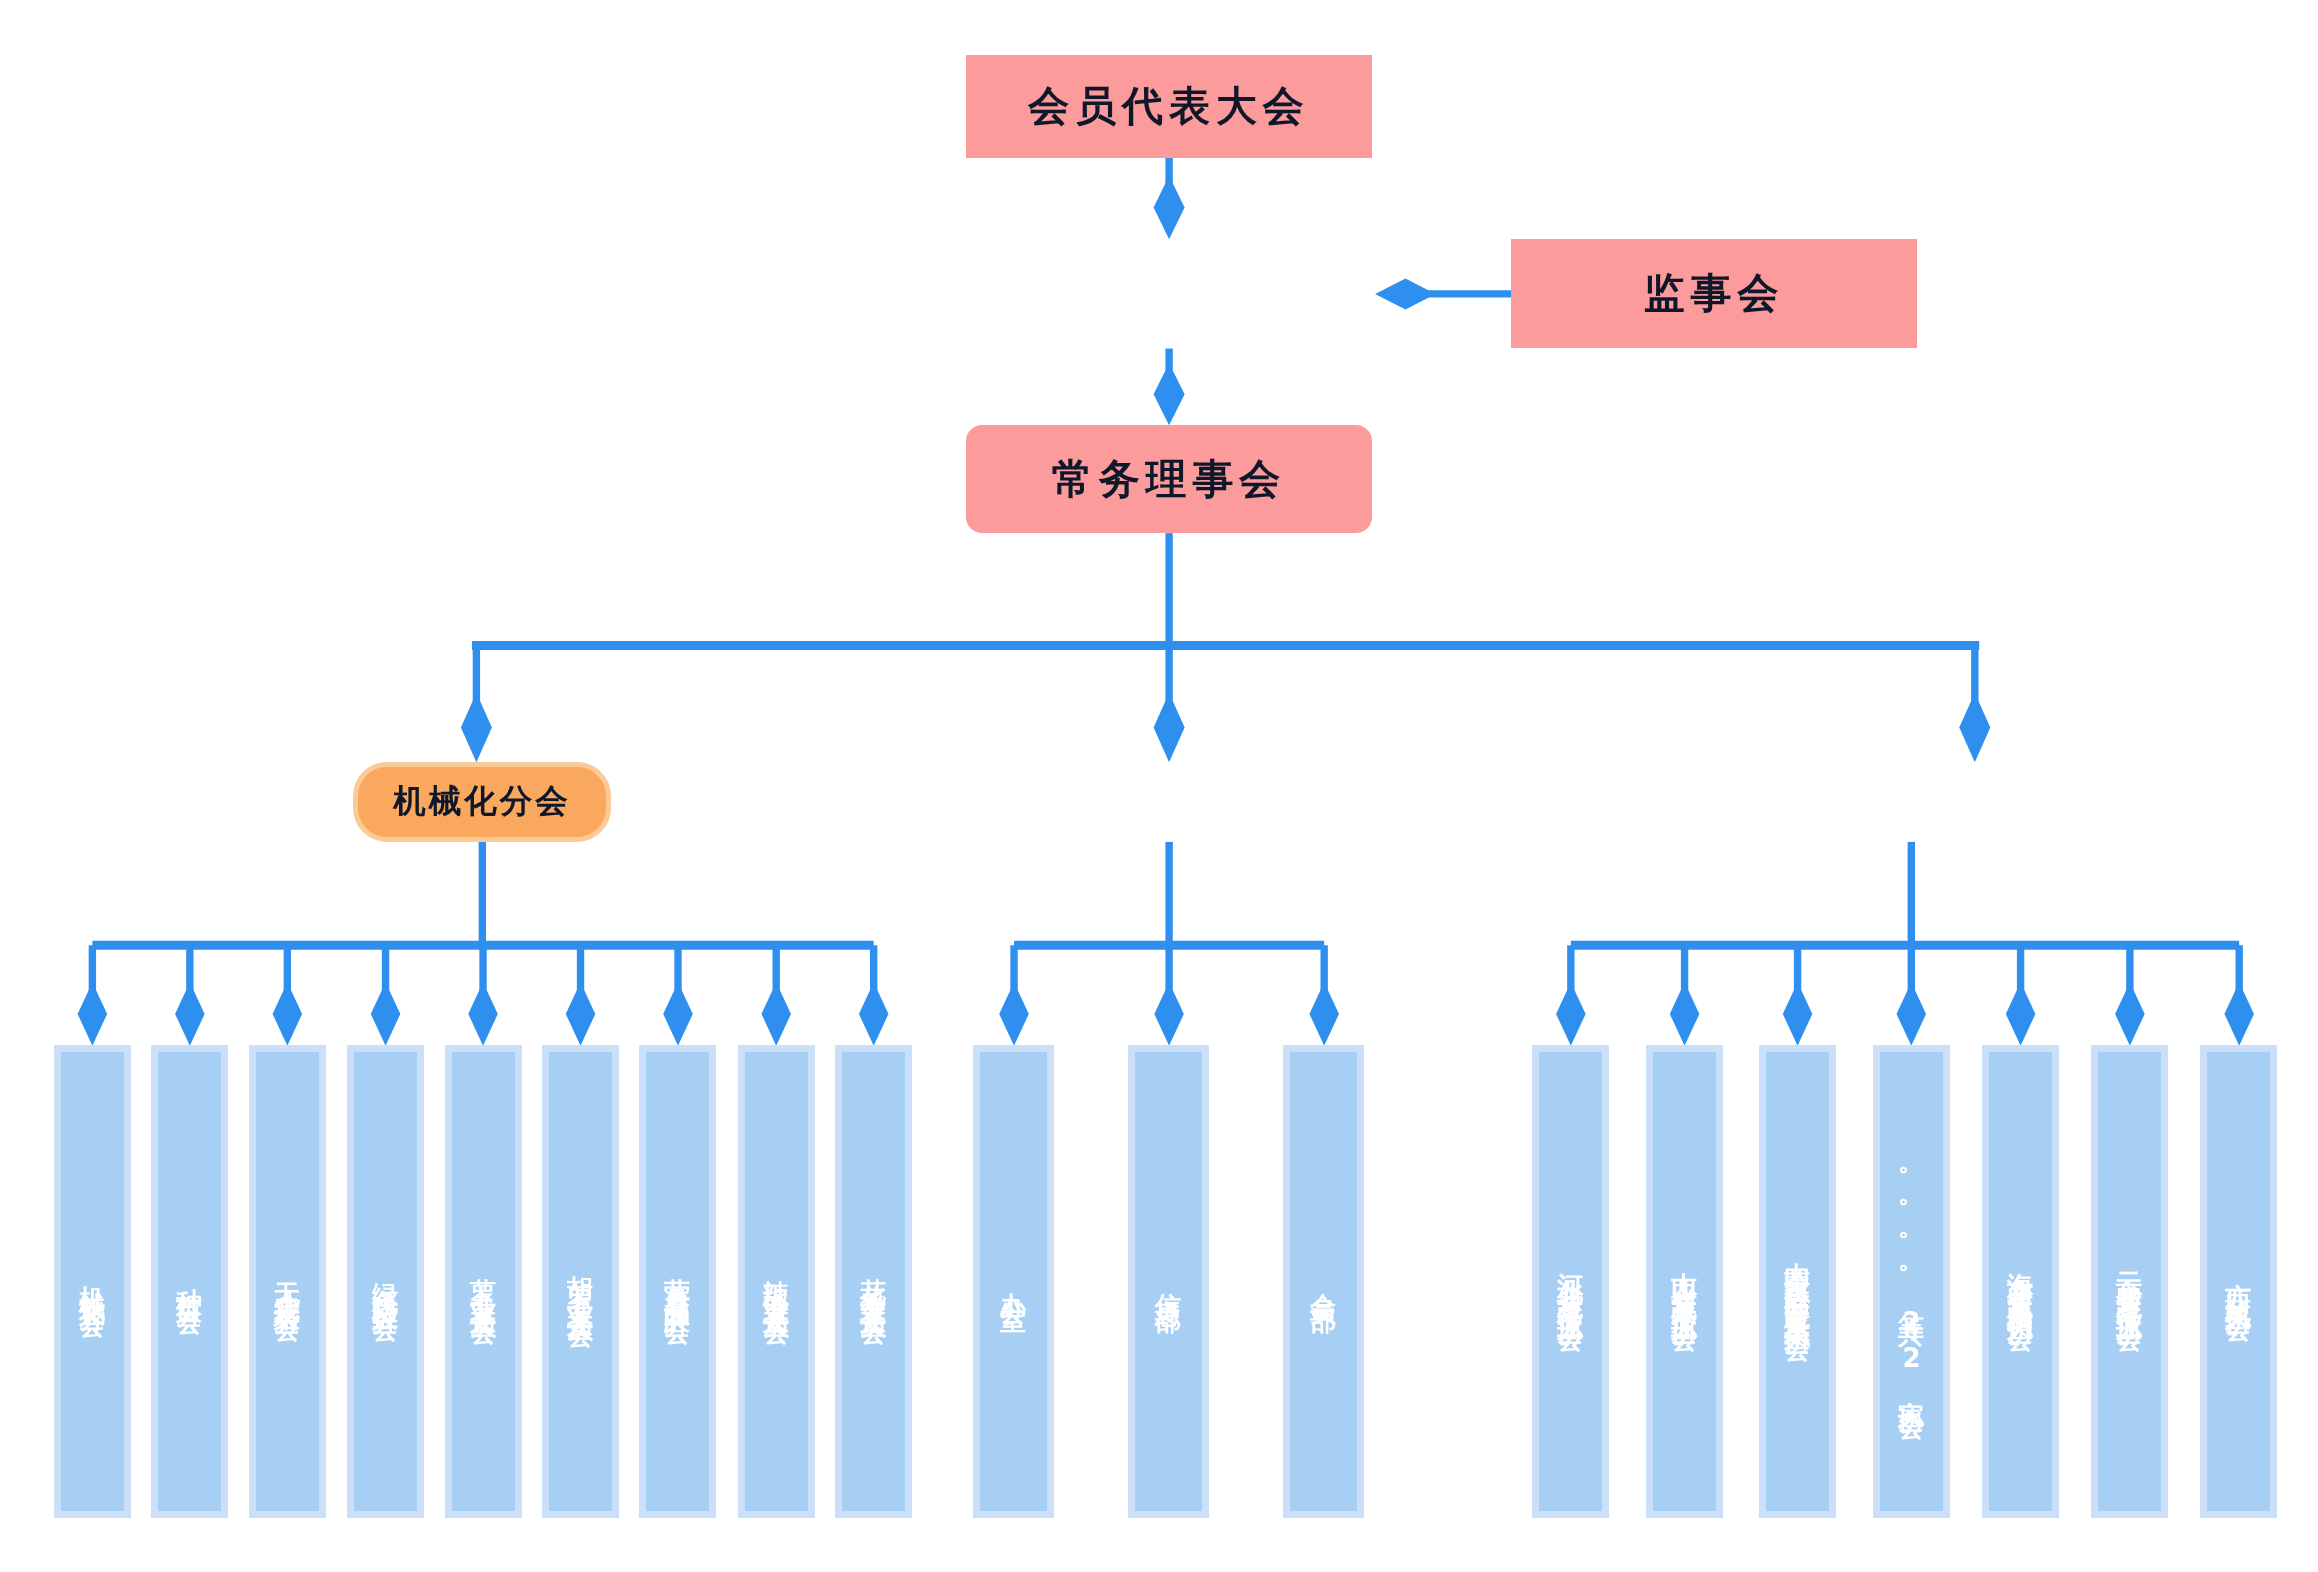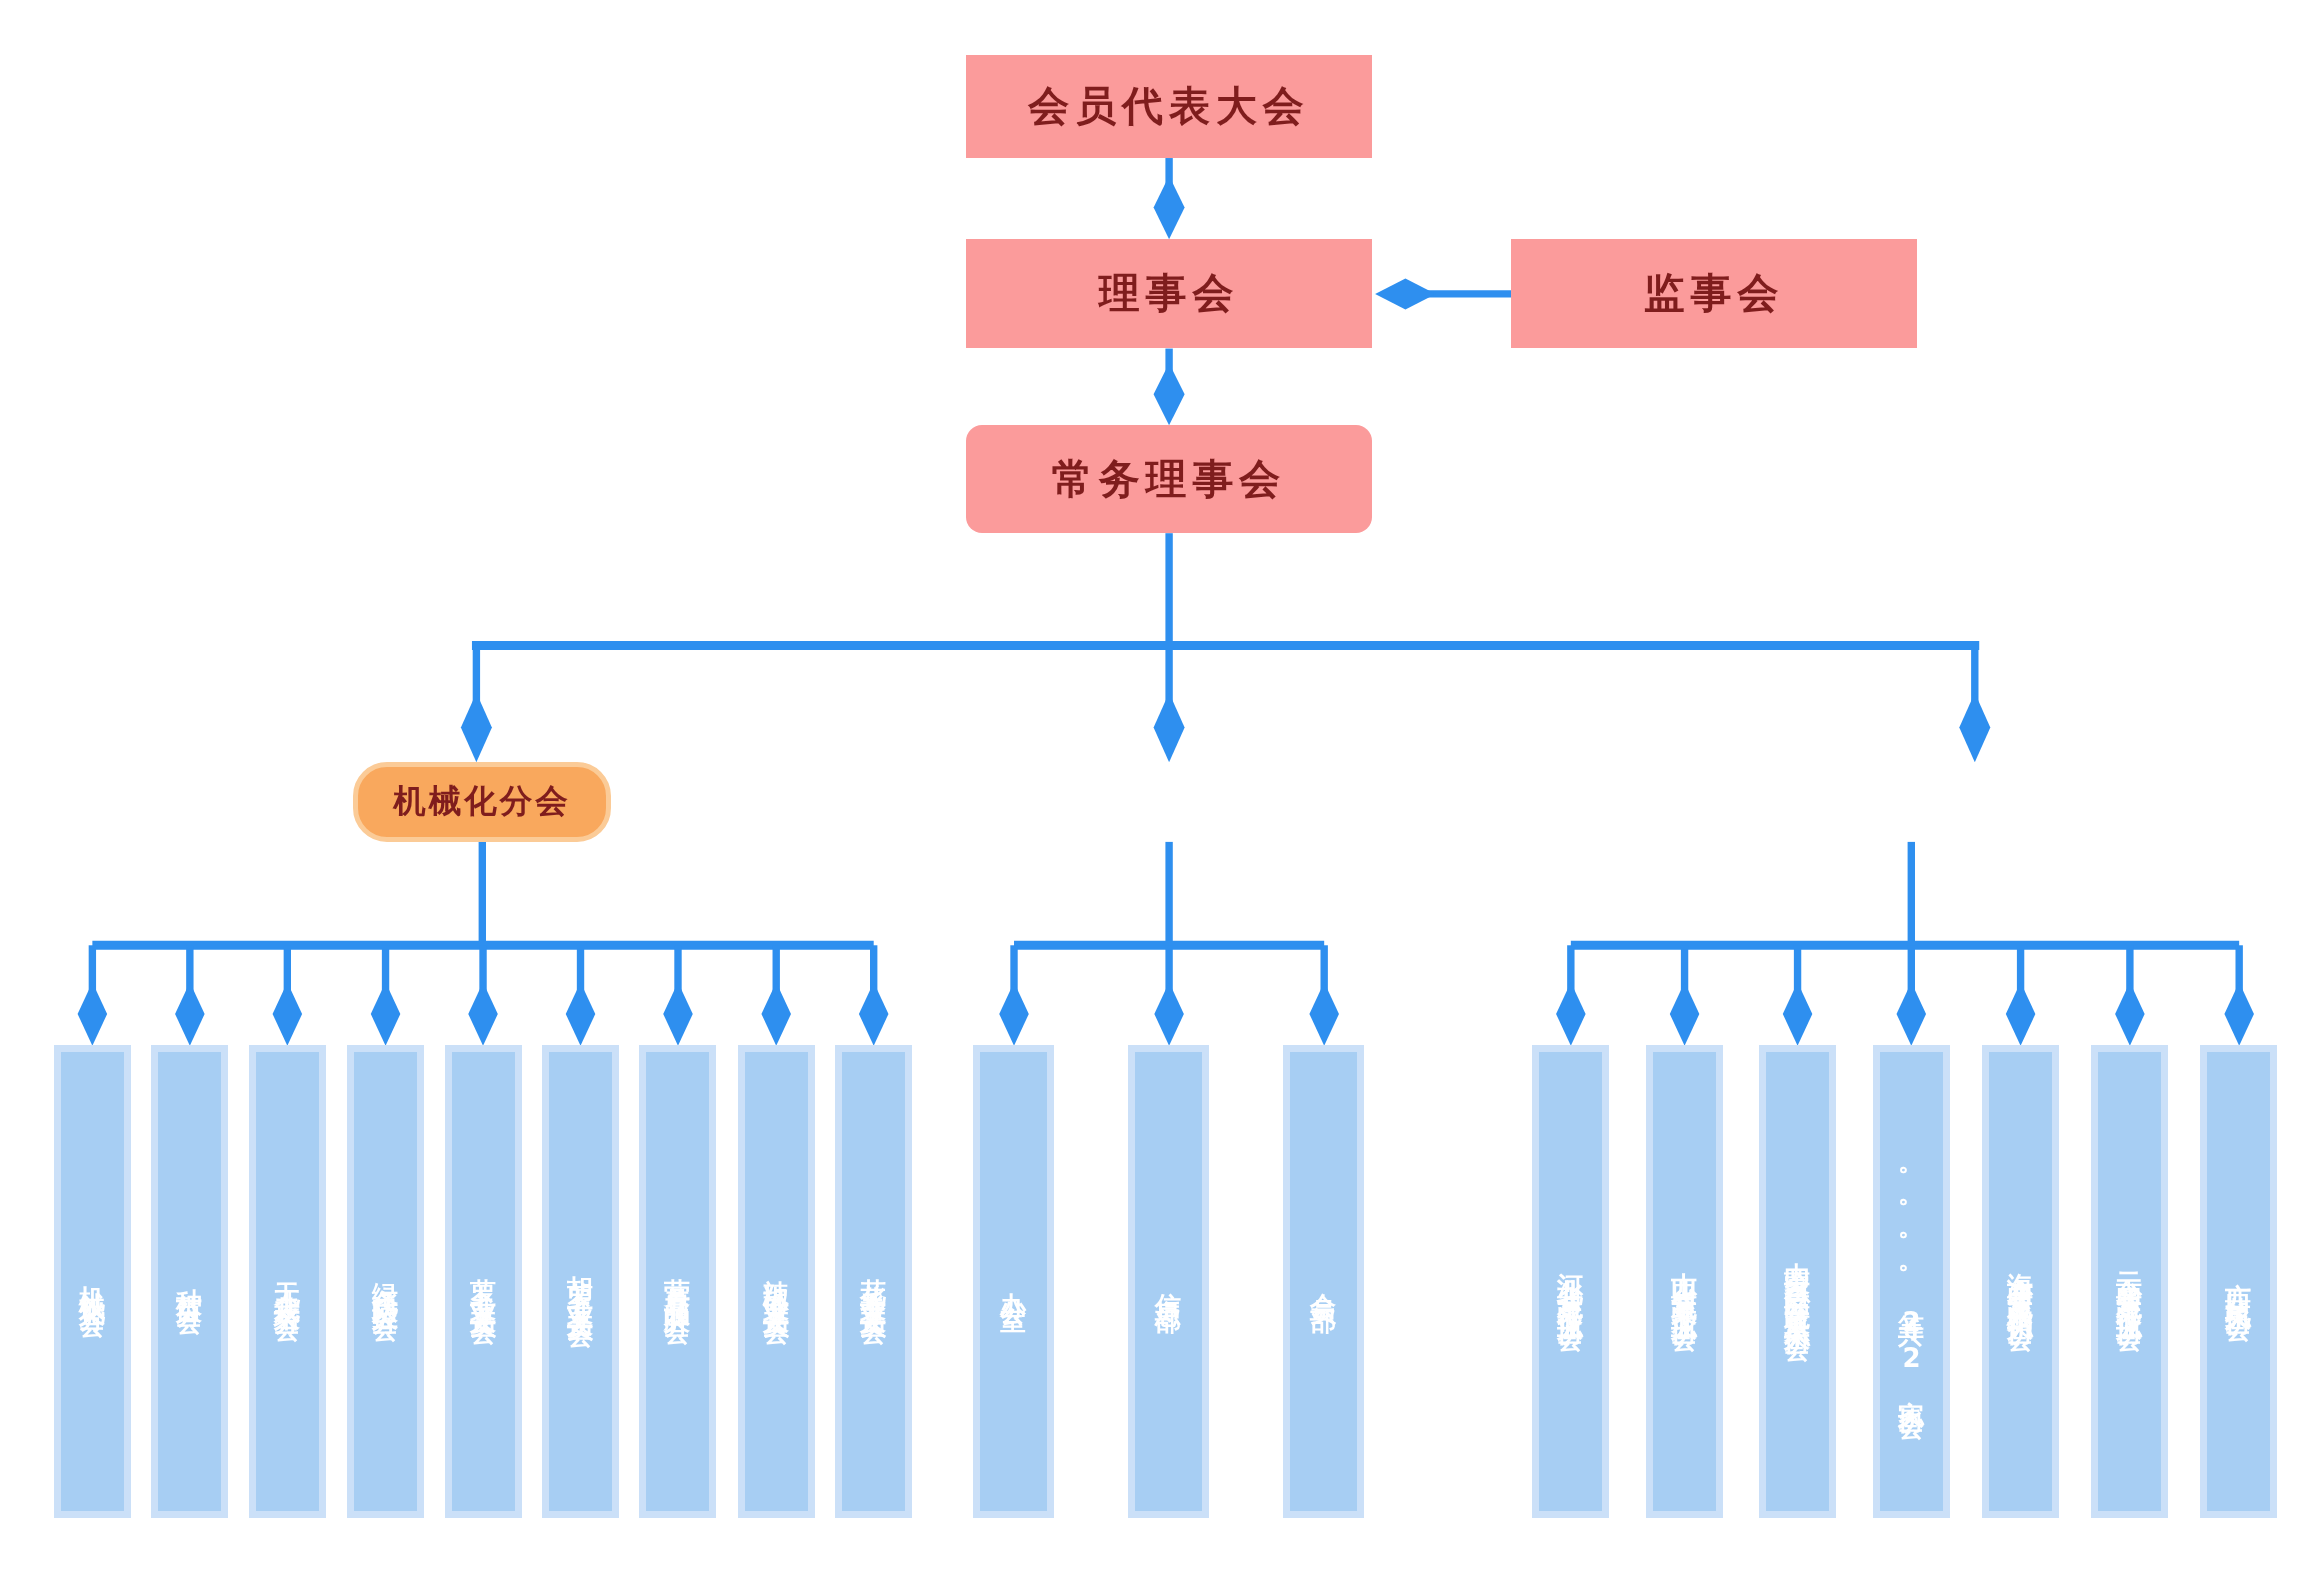--- a/index.html
+++ b/index.html
@@ -3,21 +3,21 @@
 <meta charset="utf-8">
 <style>
   html,body{margin:0;padding:0;background:#ffffff;}
   #canvas{
     position:relative;width:2319px;height:1573px;background:#ffffff;overflow:hidden;
     font-family:"DejaVu Sans",sans-serif;
   }
   #connectors{position:absolute;left:0;top:0;width:2319px;height:1573px;}
   .node{
     position:absolute;display:flex;align-items:center;justify-content:center;
-    color:#7f1d1d;text-align:center;box-sizing:border-box;
+    color:#0f172a;text-align:center;box-sizing:border-box;
   }
   .pink{
     background:#FB9B9B;
     font-family:"DejaVu Serif",serif;font-weight:bold;font-size:41px;letter-spacing:5.9px;
   }
   .pill{
     background:#F9A85D;border:5.2px solid #FBCB97;border-radius:34px;
     font-family:"DejaVu Serif",serif;font-weight:bold;font-size:32.5px;letter-spacing:3px;
   }
   .v-box{
@@ -111,23 +111,20 @@
         <polygon points="2884,1330 2904,1373 2884,1416 2864,1373" stroke="none"></polygon>
         <path d="M3032 1280 V1356" fill="none"></path>
         <polygon points="3032,1330 3052,1373 3032,1416 3012,1373" stroke="none"></polygon>
       </g>
   </svg>
 
   <div class="node pink" style="left:966px;top:55px;width:406px;height:103px;">
     <span>会员代表大会</span>
   </div>
 
-  <div class="node pink" style="left:966px;top:239px;width:406px;height:109px;">
-    <span>理事会</span>
-  </div>
 
   <div class="node pink" style="left:1511px;top:239px;width:406px;height:109px;text-align:center;">
     <span>监事会</span>
   </div>
 
   <div class="node pink" style="left:966px;top:425px;width:406px;height:108px;border-radius:16px;">
     <span>常务理事会</span>
   </div>
 
   <div class="node pill" style="left:353px;top:762px;width:258px;height:80px;">

